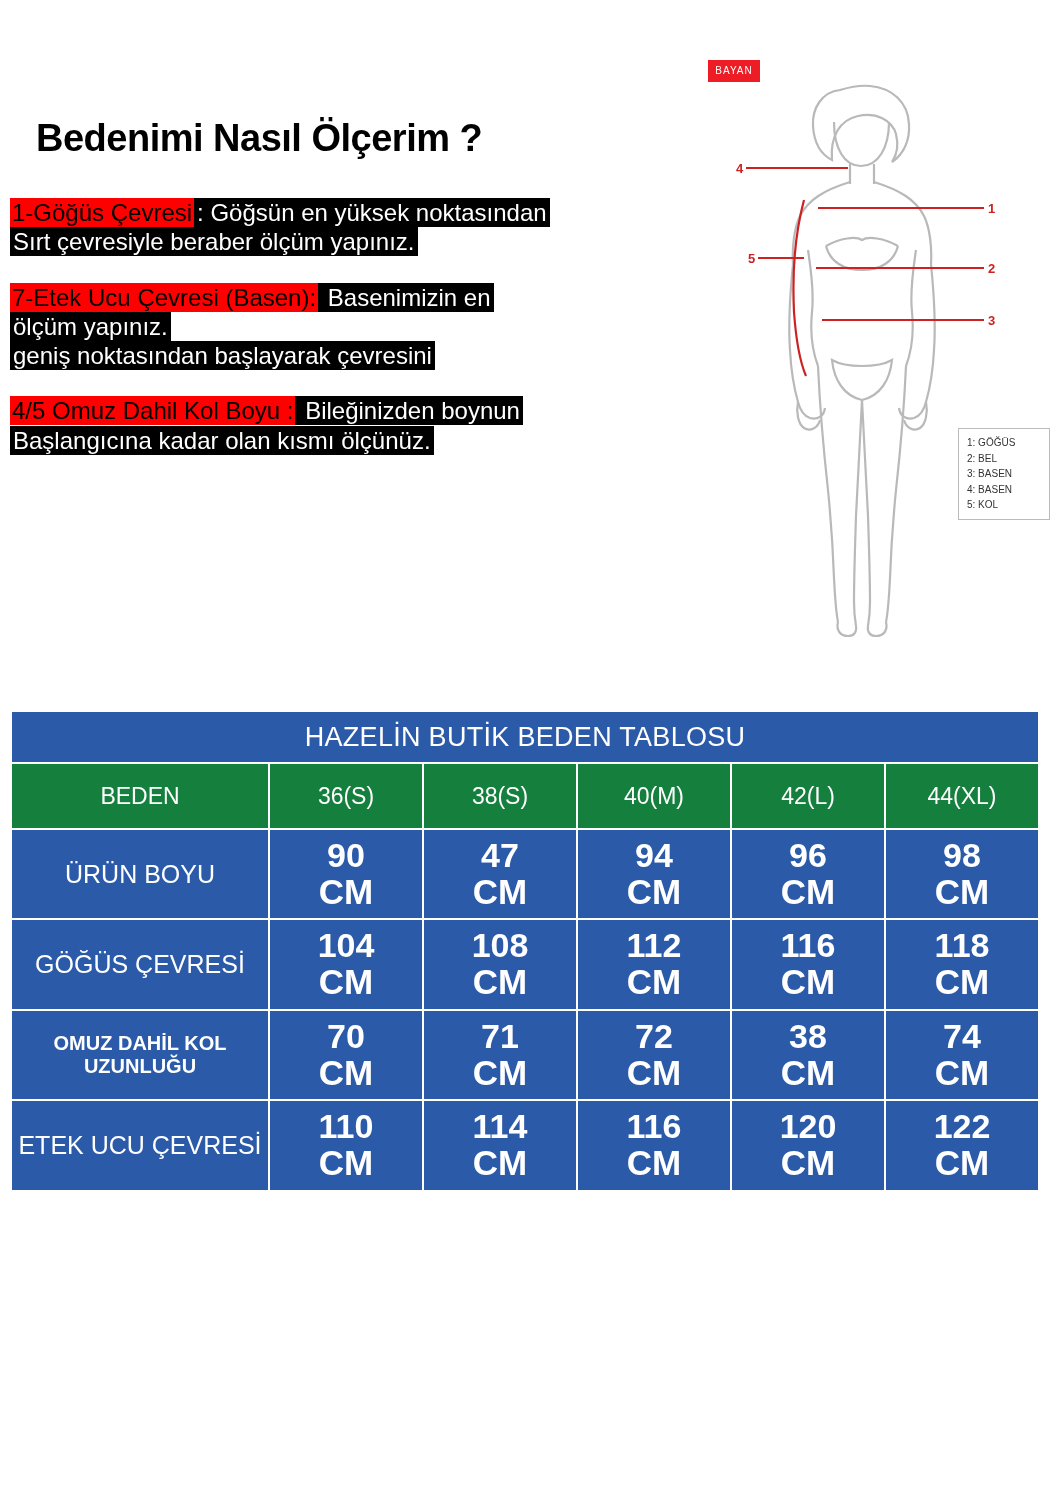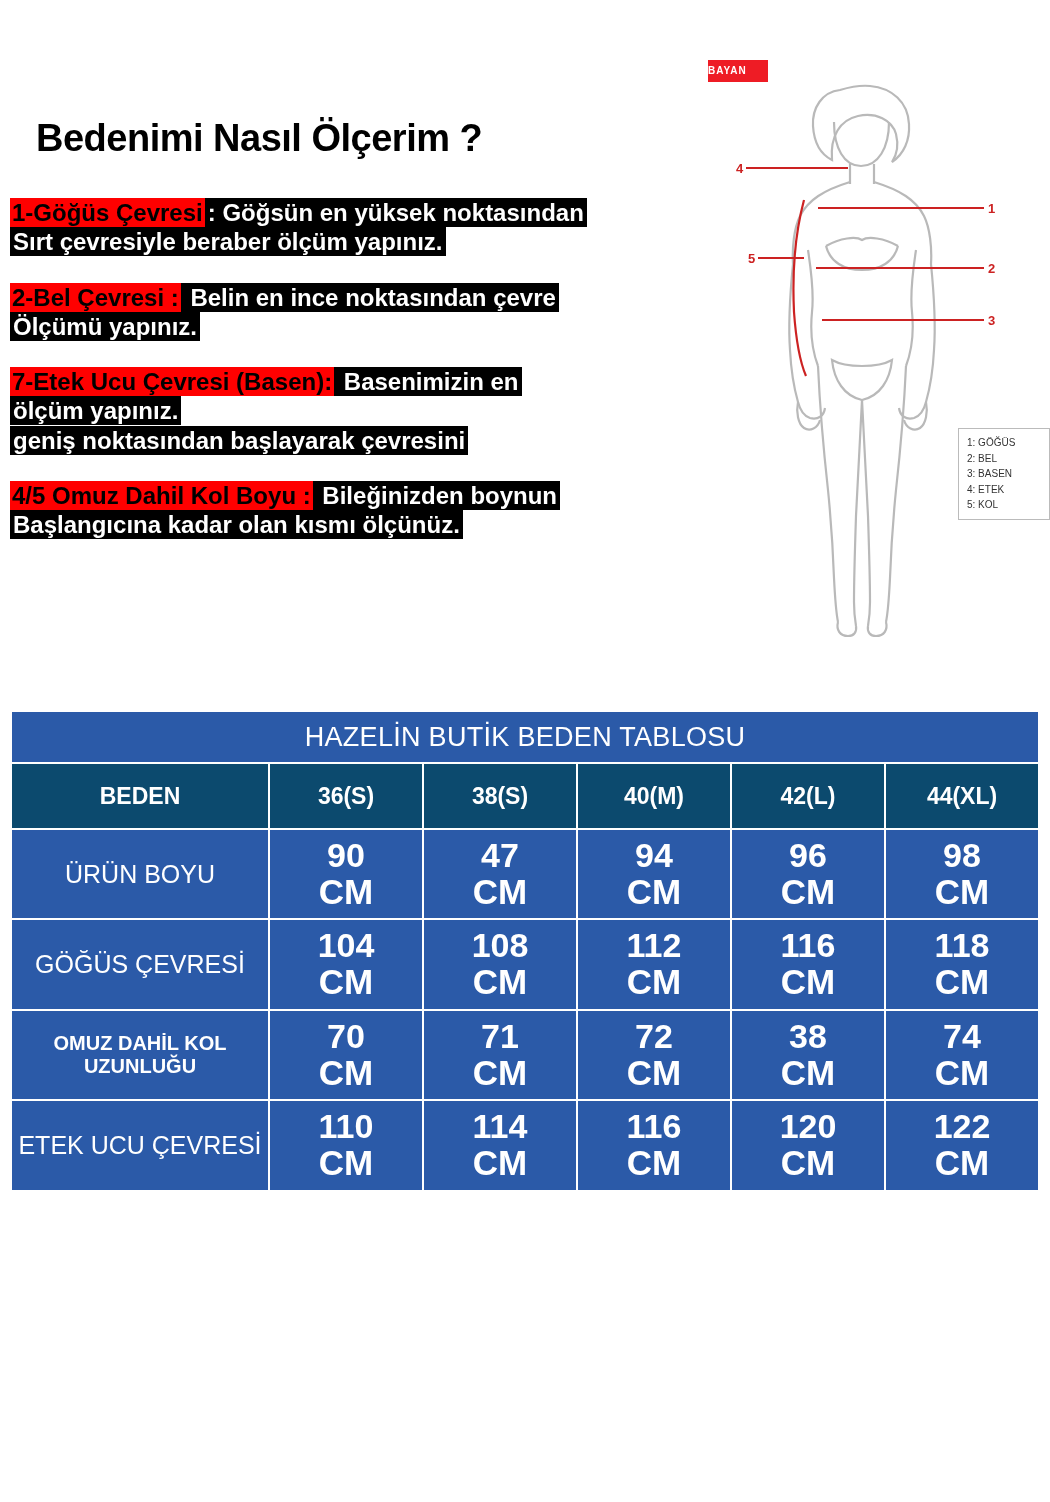--- a/index.html
+++ b/index.html
@@ -32,21 +32,21 @@
     left: 10px;
     top: 198px;
     width: 700px;
   }
   .instr-block {
     margin-bottom: 26px;
   }
   .instr-line {
     display: block;
     font-size: 24px;
-    font-weight: bold;
+    font-weight: normal;
     line-height: 1.22;
     white-space: nowrap;
   }
   .instr-line .lbl {
     background: #ff0000;
     color: #000;
     padding: 1px 2px;
   }
   .instr-line .txt {
     background: #000000;
@@ -59,27 +59,27 @@
     position: absolute;
     left: 700px;
     top: 50px;
     width: 340px;
     height: 600px;
   }
   .bayan-tag {
     position: absolute;
     left: 8px;
     top: 10px;
-    width: 60px;
+    width: 52px;
     height: 22px;
     background: #ee1c25;
     color: #ffffff;
     font-size: 10px;
-    font-weight: bold;
-    text-align: left;
+    font-weight: normal;
+    text-align: center;
     line-height: 22px;
     letter-spacing: 1px;
   }
   .legend {
     position: absolute;
     left: 258px;
     top: 378px;
     width: 72px;
     border: 1px solid #bbb;
     background: #fff;
@@ -106,23 +106,23 @@
     color: #ffffff;
   }
   .tbl-title {
     background: #2b5aa8;
     font-size: 27px;
     font-weight: normal;
     height: 48px;
     letter-spacing: 0.3px;
   }
   .hdr {
-    background: #0c4a6e;
+    background: #15803d;
     font-size: 23px;
-    font-weight: bold;
+    font-weight: normal;
     height: 62px;
   }
   .hdr.first { font-size: 23px; }
   .rowlabel {
     background: #2b5aa8;
     font-size: 25px;
     font-weight: normal;
     padding: 6px 4px;
     line-height: 1.15;
   }
@@ -147,28 +147,20 @@
 
   <div class="instr-block">
     <span class="instr-line">
       <span class="lbl">1-Göğüs Çevresi</span><span class="txt">: Göğsün en yüksek noktasından</span>
     </span>
     <span class="instr-line">
       <span class="txt">Sırt çevresiyle beraber ölçüm yapınız.</span>
     </span>
   </div>
 
-  <div class="instr-block">
-    <span class="instr-line">
-      <span class="lbl">2-Bel Çevresi :</span><span class="txt"> Belin en ince noktasından çevre</span>
-    </span>
-    <span class="instr-line">
-      <span class="txt">Ölçümü yapınız.</span>
-    </span>
-  </div>
 
   <div class="instr-block">
     <span class="instr-line">
       <span class="lbl">7-Etek Ucu Çevresi (Basen):</span><span class="txt"> Basenimizin en</span>
     </span>
     <span class="instr-line">
       <span class="txt">ölçüm yapınız.</span>
     </span>
     <span class="instr-line">
       <span class="txt">geniş noktasından başlayarak çevresini</span>
@@ -255,21 +247,21 @@
       <text x="48" y="213">5</text>
       <text x="288" y="223">2</text>
       <text x="288" y="275">3</text>
     </g>
   </svg>
 
   <div class="legend">
     <div>1: GÖĞÜS</div>
     <div>2: BEL</div>
     <div>3: BASEN</div>
-    <div>4: ETEK</div>
+    <div>4: BASEN</div>
     <div>5: KOL</div>
   </div>
 </div>
 
 <table class="size-table">
   <colgroup>
     <col class="col-label">
       <col class="col-size">
       <col class="col-size">
     <col class="col-size">

